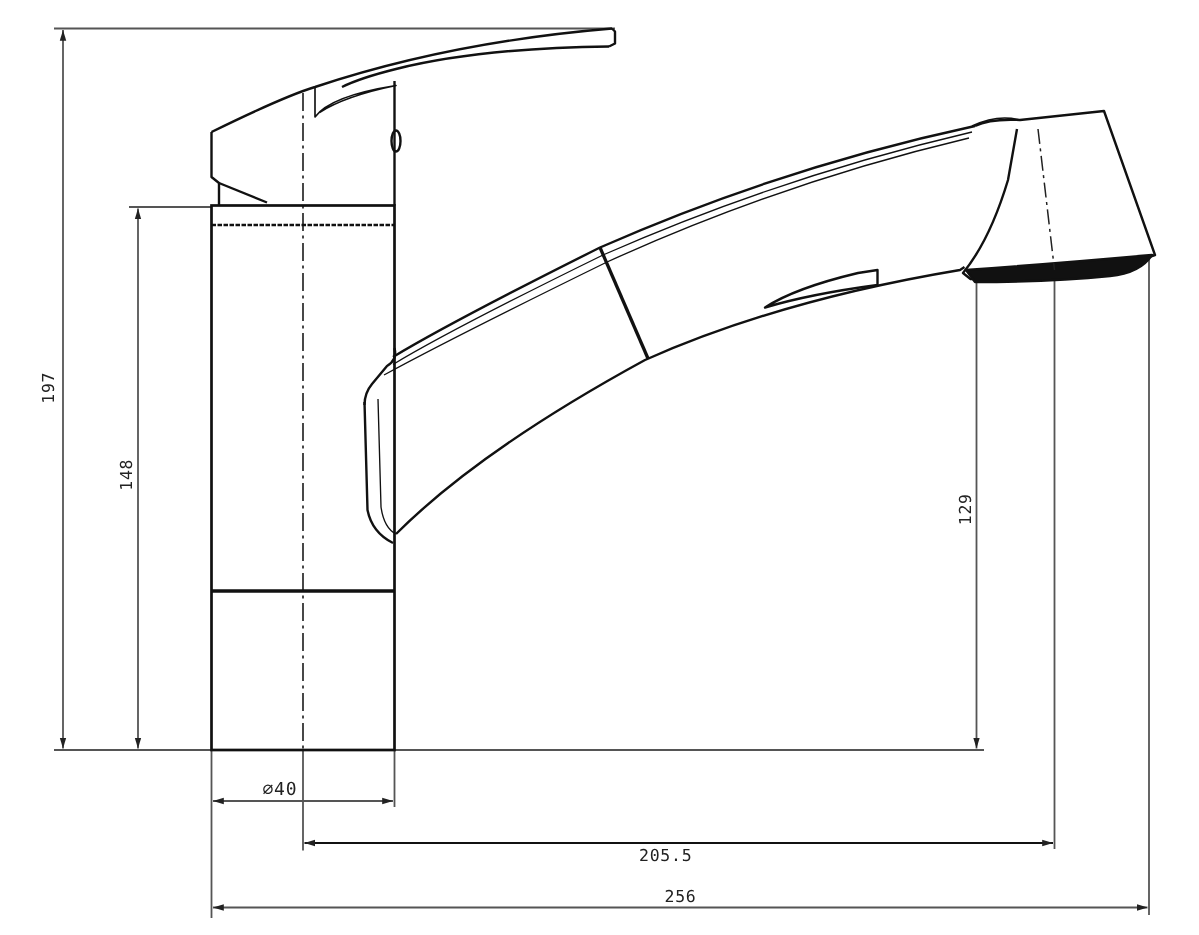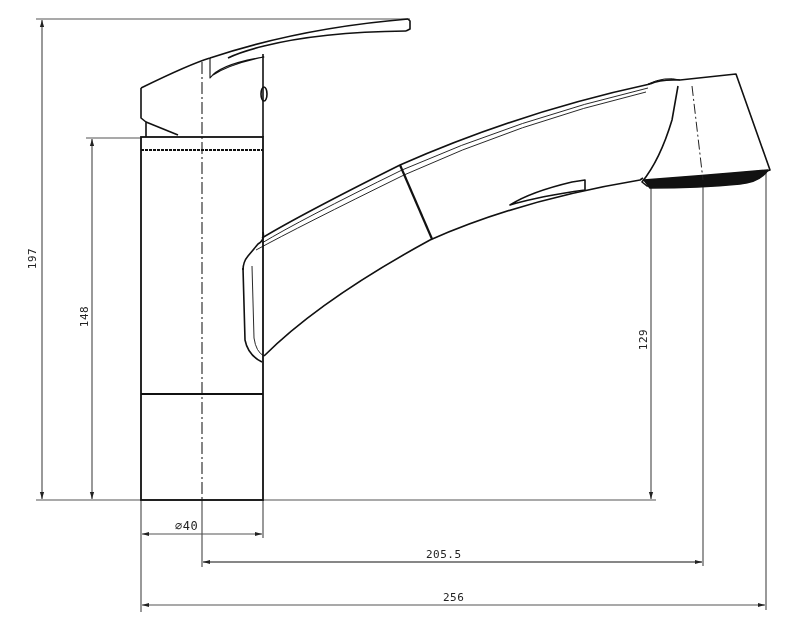--- a/index.html
+++ b/index.html
@@ -98,14 +98,14 @@
     <path d="M644,180 Q700,176 768,170 Q760,182 740,184 Q700,188 650,188 z" fill="#111"></path>
 
     <line x1="692" y1="86" x2="703" y2="180" stroke="#222" stroke-width="1" stroke-dasharray="10,3,2,3"></line>
   </g>
 </svg>
 
 <div class="lbl vert" style="left:22px;top:252px;">197</div>
 <div class="lbl vert" style="left:74px;top:310px;">148</div>
 <div class="lbl vert" style="left:633px;top:333px;">129</div>
 <div class="lbl" style="left:175px;top:519px;font-size:12px;">⌀40</div>
-<div class="lbl" style="left:426px;top:548px;">205.5</div>
+<div class="lbl" style="left:426px;top:564px;">205.5</div>
 <div class="lbl" style="left:443px;top:591px;text-align:center;">256</div>
 
 </body></html>

